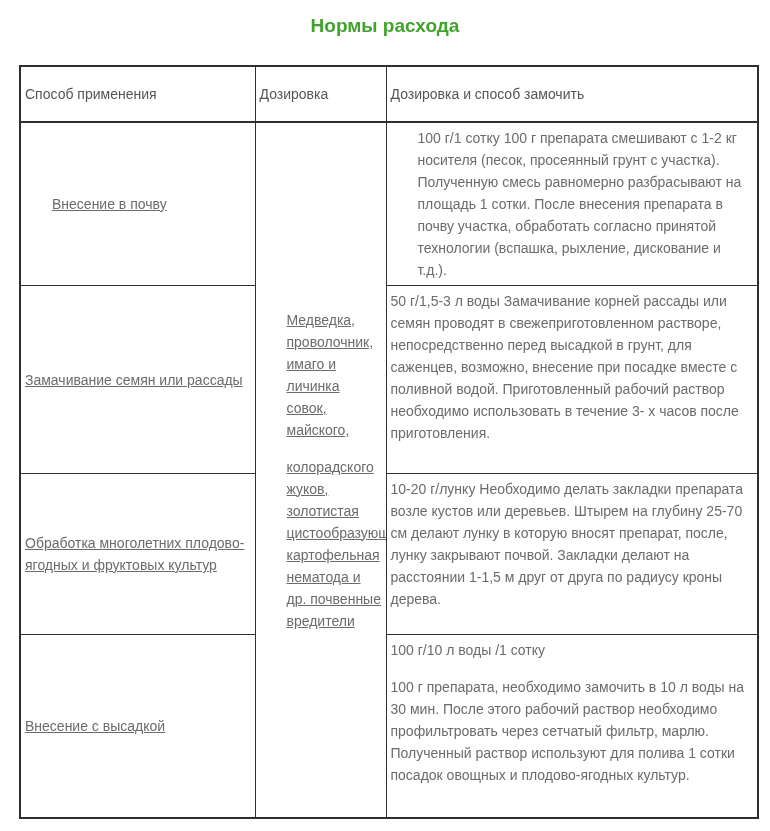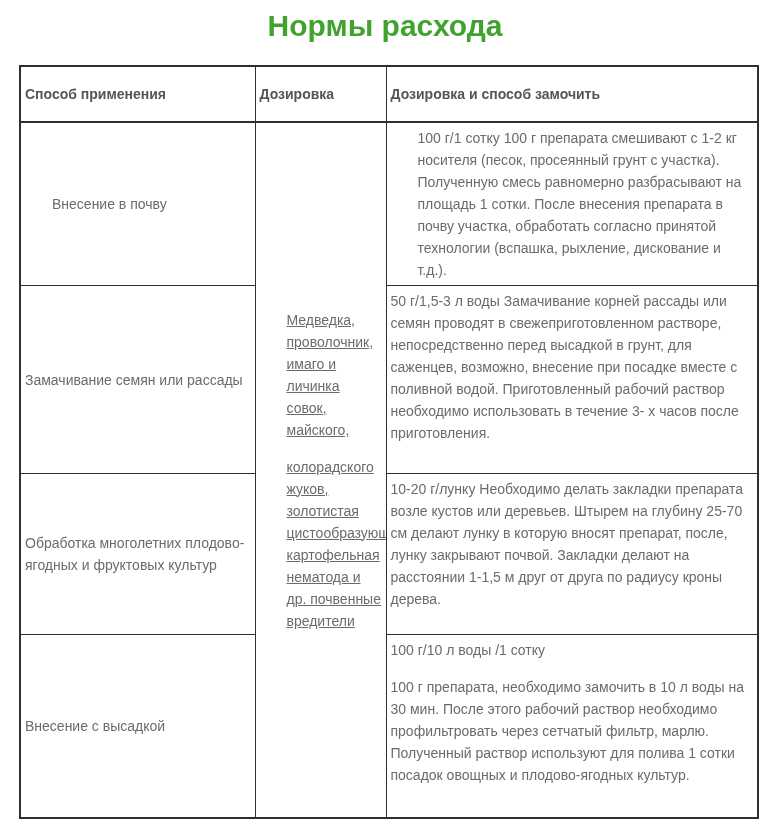--- a/index.html
+++ b/index.html
@@ -13,21 +13,21 @@
   .page {
     position: relative;
     width: 770px;
     height: 831px;
     overflow: hidden;
   }
   .page-title {
     margin: 0;
     padding-top: 12px;
     text-align: center;
-    font-size: 30px;
+    font-size: 19px;
     font-weight: bold;
     color: #41a32d;
     line-height: 28px;
   }
   table.rates {
     margin: 25px 0 0 19px;
     width: 738px;
     border-collapse: collapse;
     table-layout: fixed;
     border: 2px solid #2f2f2f;
@@ -38,26 +38,27 @@
     font-size: 14px;
     line-height: 22px;
     color: #6b6b6b;
     padding: 4px;
     overflow: hidden;
   }
   table.rates th {
     height: 46px;
     text-align: left;
     vertical-align: middle;
-    font-weight: bold;
+    font-weight: normal;
     color: #54545a;
     border-bottom-width: 2px;
   }
   td.cell-method {
     vertical-align: middle;
+    text-decoration: underline;
   }
   td.cell-pest {
     vertical-align: middle;
     text-decoration: underline;
   }
   td.cell-dosage {
     vertical-align: top;
     padding: 12px 6px 4px 4px;
   }
   .cell-dosage p, .cell-pest p {

